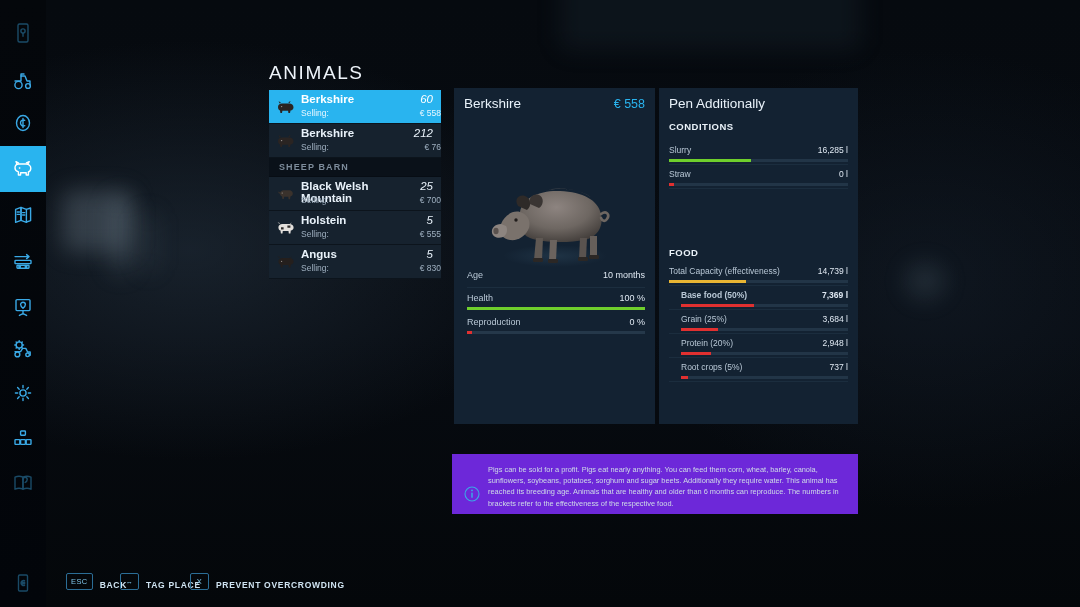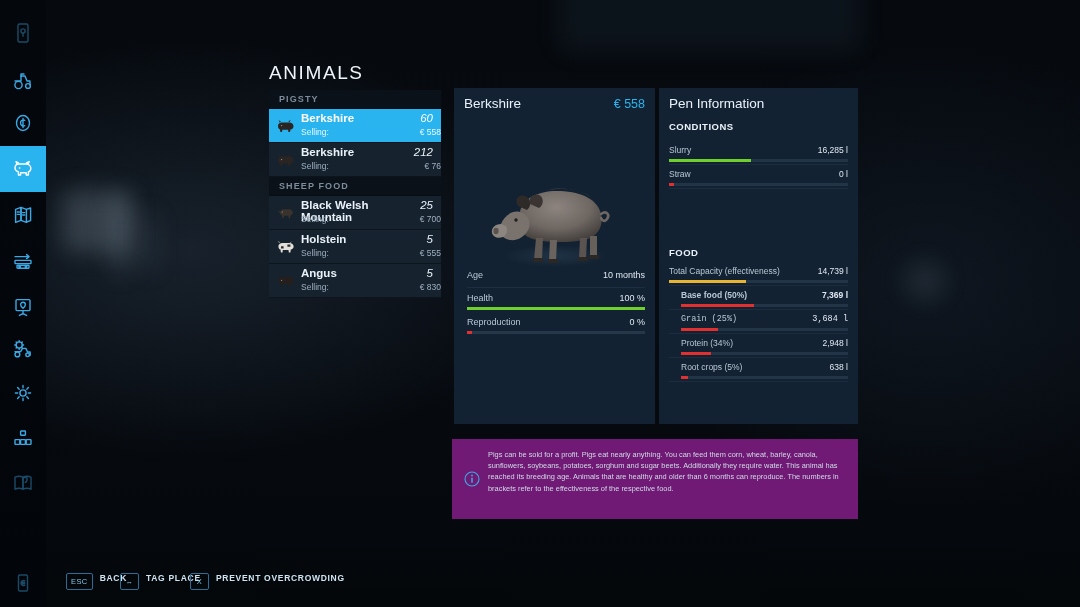--- a/index.html
+++ b/index.html
@@ -125,32 +125,32 @@
   .pen-row.indent { left:22px; }
   .pen-row-head { display:flex; justify-content:space-between; align-items:baseline; }
   .pen-label { font-size:8.5px; color:#b9c8d6; }
   .pen-value { font-size:8.5px; color:#dfe8f2; }
   .pen-track { height:2.5px; background:#223547; margin-top:4px; width:100%; }
   .pen-fill { height:2.5px; }
   .pen-sep { position:absolute; height:1px; background:#1b2d3e; left:10px; right:10px; }
 
   
   #info-box {
-    position:absolute; left:452px; top:439px; width:406px; height:80px;
-    background:#701a75;
+    position:absolute; left:452px; top:454px; width:406px; height:60px;
+    background:#6d28d9;
   }
   #info-icon { position:absolute; left:12px; top:32px; width:16px; height:16px; }
   #info-text {
     position:absolute; left:36px; top:10px; right:12px;
     font-size:7.4px; line-height:11.2px; color:#cfdbe7;
   }
 
   
   #keybar { position:absolute; left:0; bottom:0; width:1080px; height:48px; z-index:6; }
-  .hint { position:absolute; display:flex; align-items:flex-start; gap:7px; top:14px; }
+  .hint { position:absolute; display:flex; align-items:flex-end; gap:7px; top:14px; }
   .keycap {
     min-width:19px; height:17px; border:1px solid #2b6d96; border-radius:2px;
     display:flex; align-items:center; justify-content:center;
     font-size:7.5px; color:#7fc4e8; padding:0 4px; letter-spacing:.4px;
   }
   .hint-label { font-size:8.5px; font-weight:700; letter-spacing:.7px; color:#cfe3f1; }
 </style>
 </head>
 <body>
 
@@ -276,21 +276,20 @@
         </svg>
       </span>
     </div>
   </div>
 
 <div id="content">
 
   <div id="page-title">ANIMALS</div>
 
   <div id="animal-list">
-      <div class="group-header">PIGSTY</div>
       <div class="animal-row selected">
         <div class="animal-thumb">
           <svg width="21" height="18" viewBox="0 0 21 18">
             <path d="M3 9c0-2 1.6-3.4 3.9-3.4h7.2c2.6 0 4.4 1.6 4.4 3.6 0 1.8-1.2 3-3 3.3l-.5 2.6h-1.6l-.3-2.4H7.4L7 15.1H5.4L5 12.6C3.7 12.1 3 10.7 3 9Z" fill="#2a2422"></path>
             <path d="M4.6 5.6 3.6 3.2l2.3 1.3M14.4 5.3l1.3-2.2-2.4 1.1" fill="#2a2422"></path>
             <circle cx="6.6" cy="8.6" r=".7" fill="#9a9490"></circle>
           </svg>
         </div>
         <div class="row-line1">
           <span class="animal-name">Berkshire</span>
@@ -311,21 +310,21 @@
         </div>
         <div class="row-line1">
           <span class="animal-name">Berkshire</span>
           <span class="animal-count">212</span>
         </div>
         <div class="row-line2">
           <span class="selling-label">Selling:</span>
           <span class="selling-value">€ 76</span>
         </div>
       </div>
-      <div class="group-header">SHEEP FOOD</div>
+      <div class="group-header">SHEEP BARN</div>
       <div class="animal-row">
         <div class="animal-thumb">
           <svg width="21" height="18" viewBox="0 0 21 18">
             <path d="M5 8.6c0-2 1.6-3.4 3.8-3.4h5.4c2.2 0 3.6 1.4 3.6 3.2 0 1.6-1 2.6-2.4 3l-.4 2.8h-1.4l-.3-2.4H9.2L8.8 14H7.4L7 11.4C5.7 11 5 9.9 5 8.6Z" fill="#3a322c"></path>
             <path d="M5.2 7.6 3 6.4l1.2 2.6" fill="#3a322c"></path>
             <circle cx="7.2" cy="8" r=".6" fill="#a9a29c"></circle>
           </svg>
         </div>
         <div class="row-line1">
           <span class="animal-name">Black Welsh Mountain</span>
@@ -446,21 +445,21 @@
             <span class="stat-value">0 %</span>
           </div>
           <div class="bar-track">
             <div class="bar-fill bar-red" style="width:3%"></div>
           </div>
         </div>
       </div>
   </div>
 
   <div id="pen-panel">
-    <div id="pen-title">Pen Information</div>
+    <div id="pen-title">Pen Additionally</div>
     <div class="section-head" style="position:absolute;left:10px;top:33px;">CONDITIONS</div>
     <div id="conditions-list">
         <div class="pen-row" style="top: 57px;">
           <div class="pen-row-head">
             <span class="pen-label">Slurry</span>
             <span class="pen-value">16,285 l</span>
           </div>
           <div class="pen-track">
             <div class="pen-fill bar-green" style="width:46%"></div>
           </div>
@@ -488,42 +487,42 @@
         </div>
         <div class="pen-row indent" style="top: 202px; font-weight: bold;">
           <div class="pen-row-head">
             <span class="pen-label">Base food (50%)</span>
             <span class="pen-value">7,369 l</span>
           </div>
           <div class="pen-track">
             <div class="pen-fill bar-red" style="width:44%"></div>
           </div>
         </div>
-        <div class="pen-row indent" style="top: 226px; font-family: Liberation Mono, monospace;">
+        <div class="pen-row indent" style="top: 226px;">
           <div class="pen-row-head">
             <span class="pen-label">Grain (25%)</span>
             <span class="pen-value">3,684 l</span>
           </div>
           <div class="pen-track">
             <div class="pen-fill bar-red" style="width:22%"></div>
           </div>
         </div>
         <div class="pen-row indent" style="top: 250px;">
           <div class="pen-row-head">
-            <span class="pen-label">Protein (34%)</span>
+            <span class="pen-label">Protein (20%)</span>
             <span class="pen-value">2,948 l</span>
           </div>
           <div class="pen-track">
             <div class="pen-fill bar-red" style="width:18%"></div>
           </div>
         </div>
         <div class="pen-row indent" style="top: 274px;">
           <div class="pen-row-head">
             <span class="pen-label">Root crops (5%)</span>
-            <span class="pen-value">638 l</span>
+            <span class="pen-value">737 l</span>
           </div>
           <div class="pen-track">
             <div class="pen-fill bar-red" style="width:4%"></div>
           </div>
         </div>
       </div>
   <div class="pen-sep" style="top: 76px;"></div>
       <div class="pen-sep" style="top: 100px;"></div>
       <div class="pen-sep" style="top: 197px;"></div>
       <div class="pen-sep" style="top: 221px;"></div>

